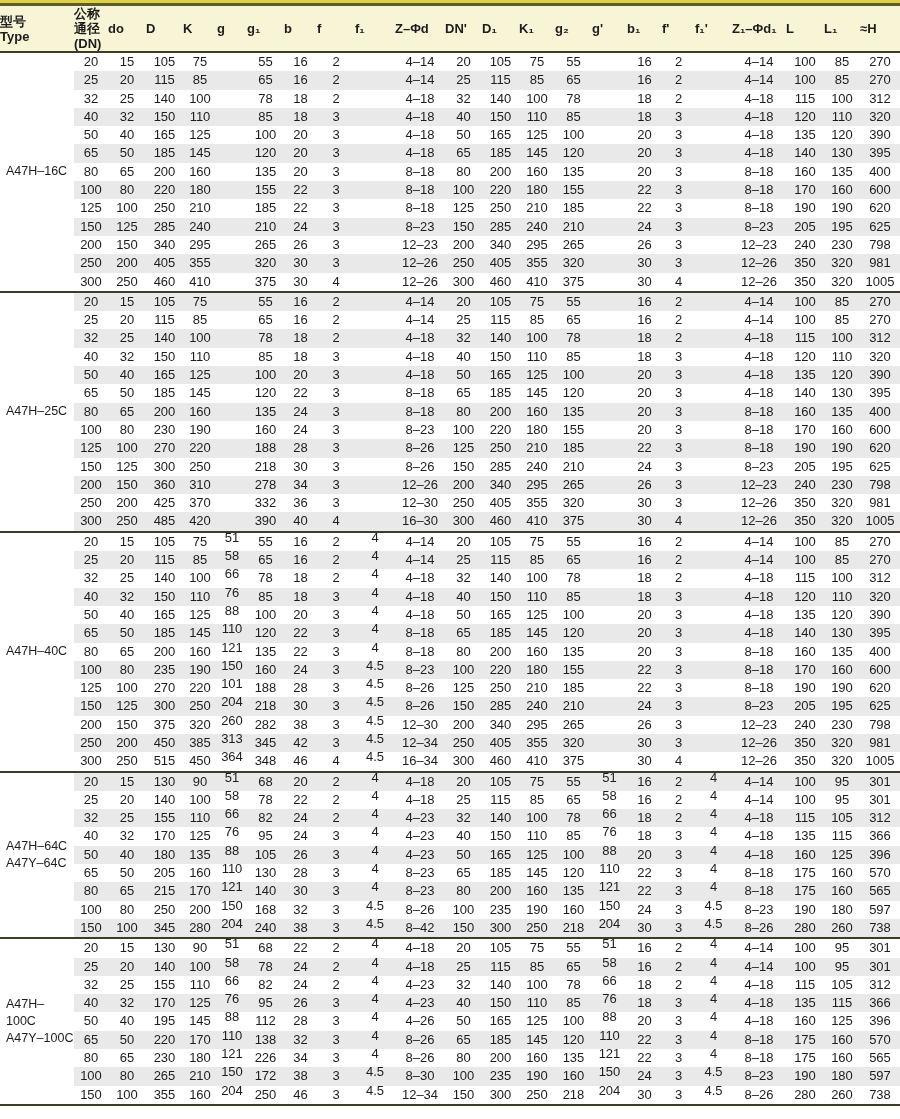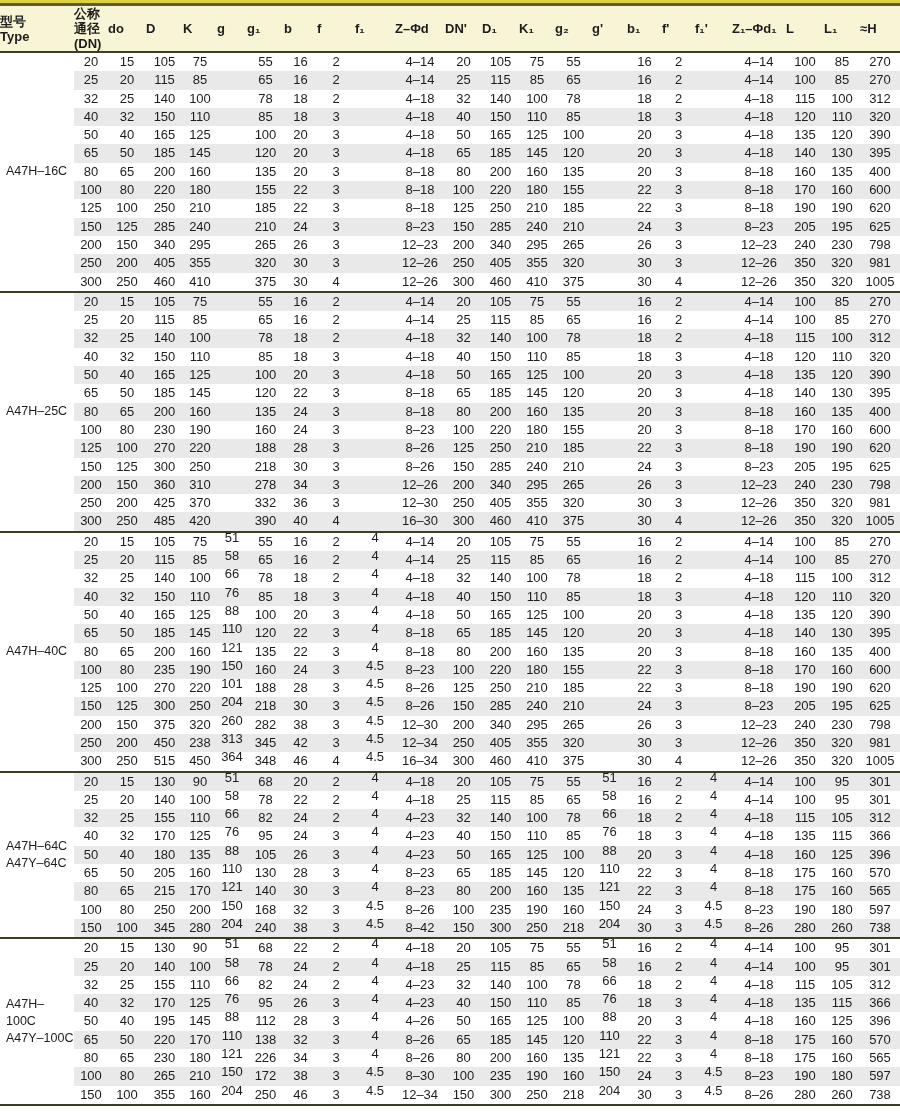--- a/index.html
+++ b/index.html
@@ -1011,21 +1011,21 @@
           <td></td>
           <td>12–23</td>
           <td>240</td>
           <td>230</td>
           <td>798</td>
         </tr>
         <tr class="alt">
           <td>250</td>
           <td>200</td>
           <td>450</td>
-          <td>238</td>
+          <td>385</td>
           <td><span class="up">313</span></td>
           <td>345</td>
           <td>42</td>
           <td>3</td>
           <td><span class="up">4.5</span></td>
           <td>12–34</td>
           <td>250</td>
           <td>405</td>
           <td>355</td>
           <td>320</td>

